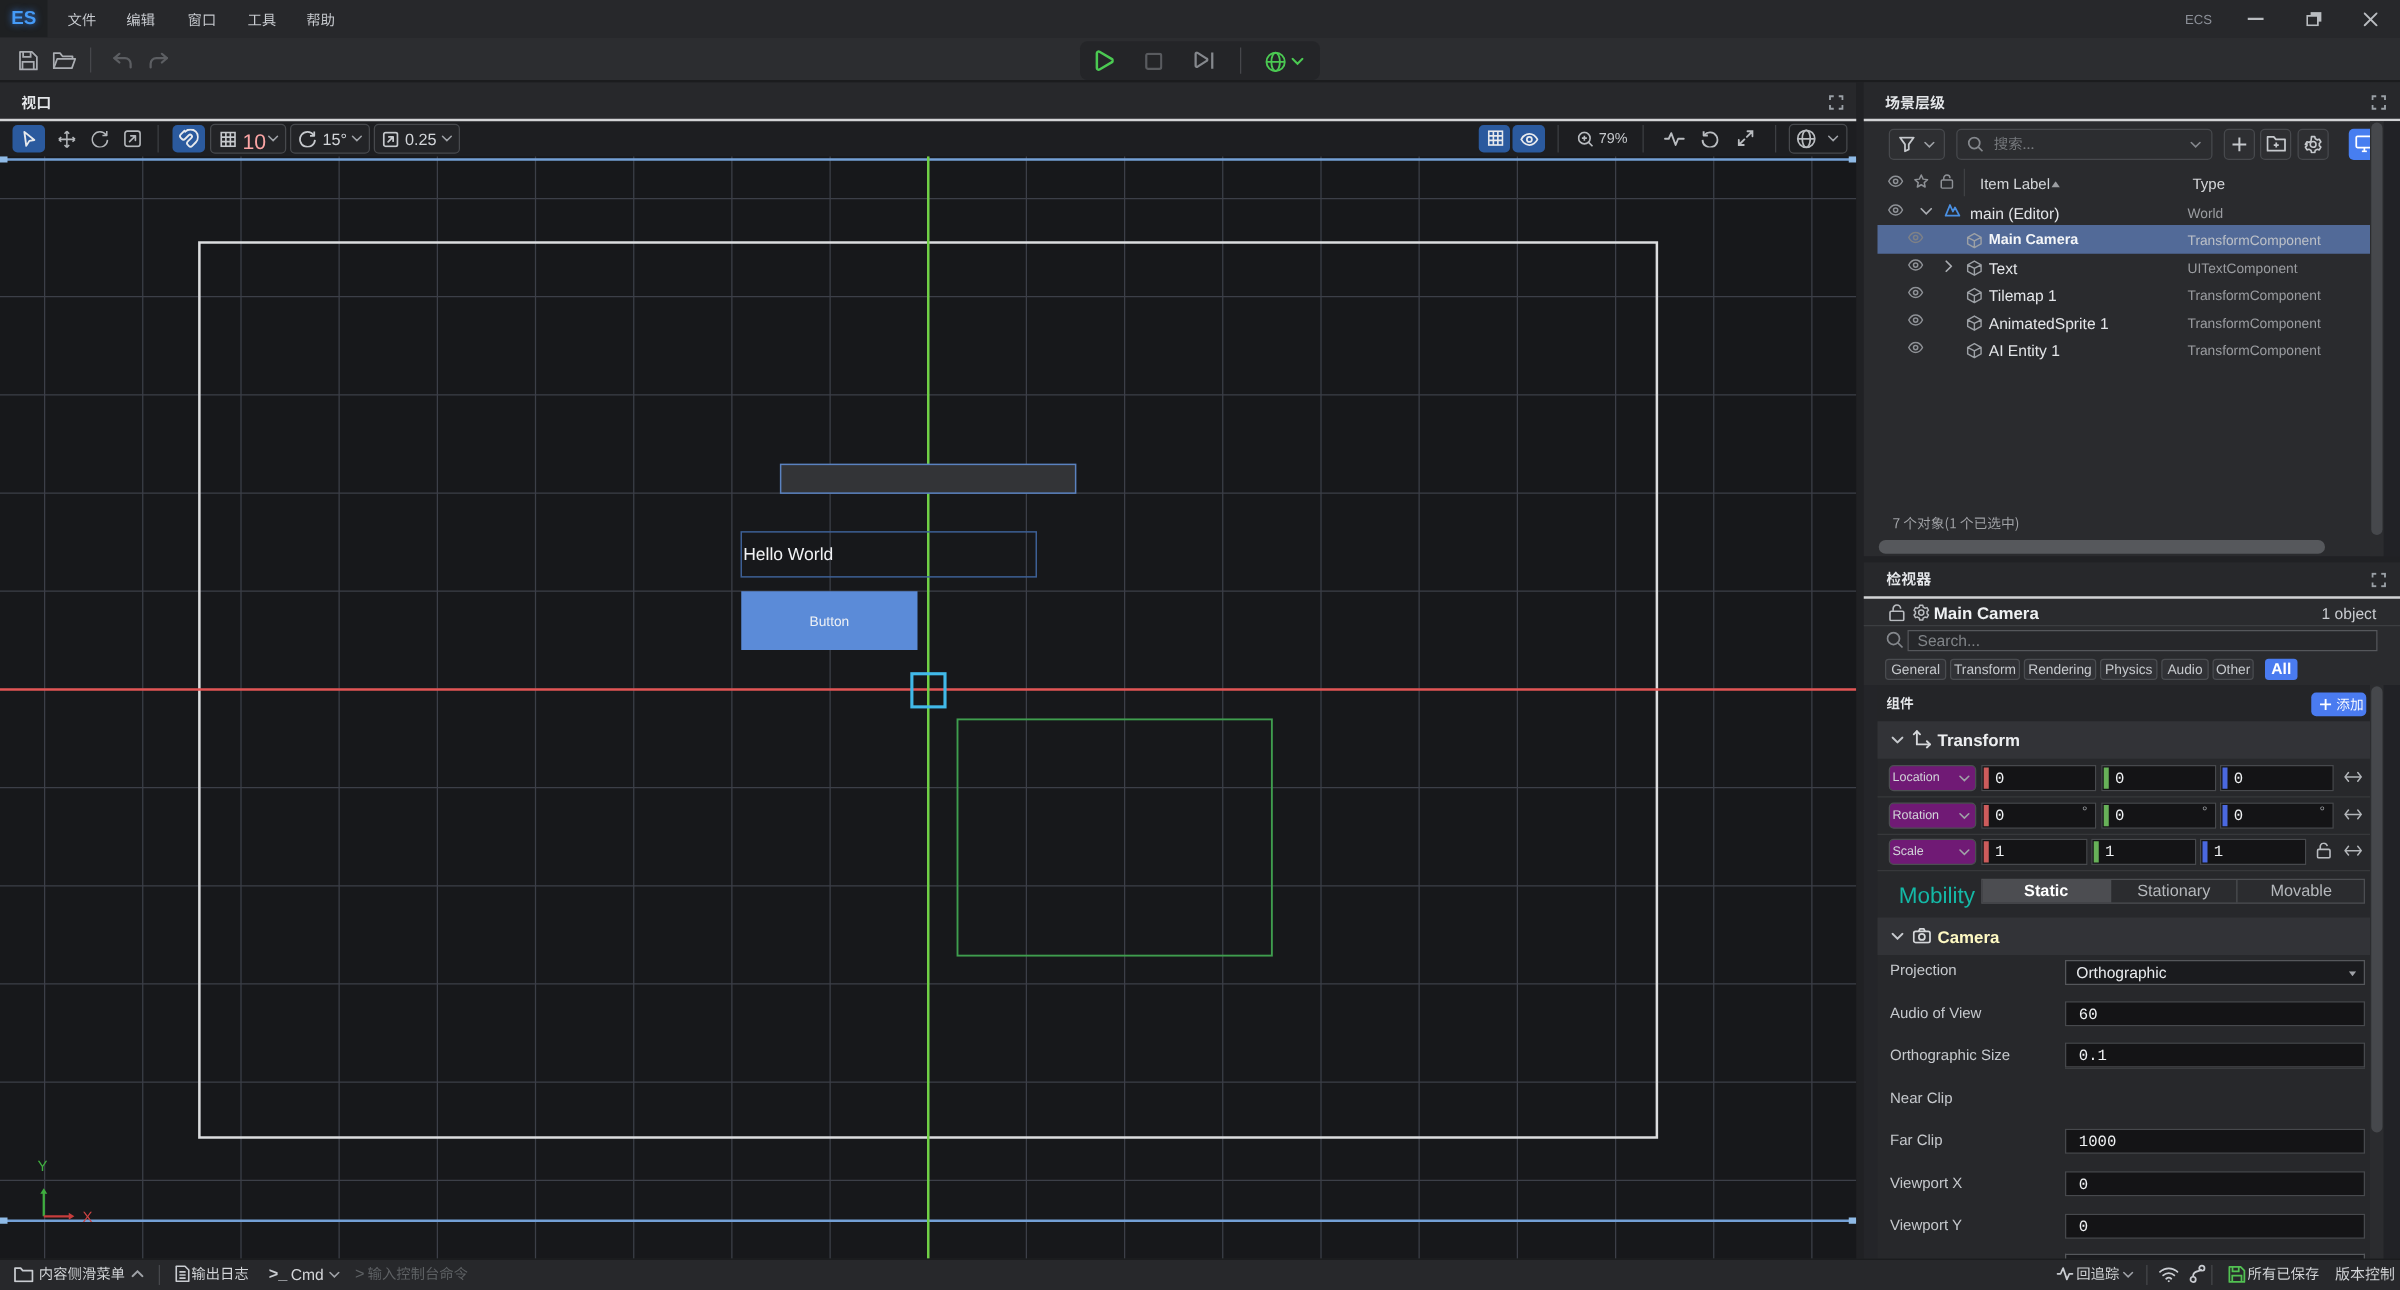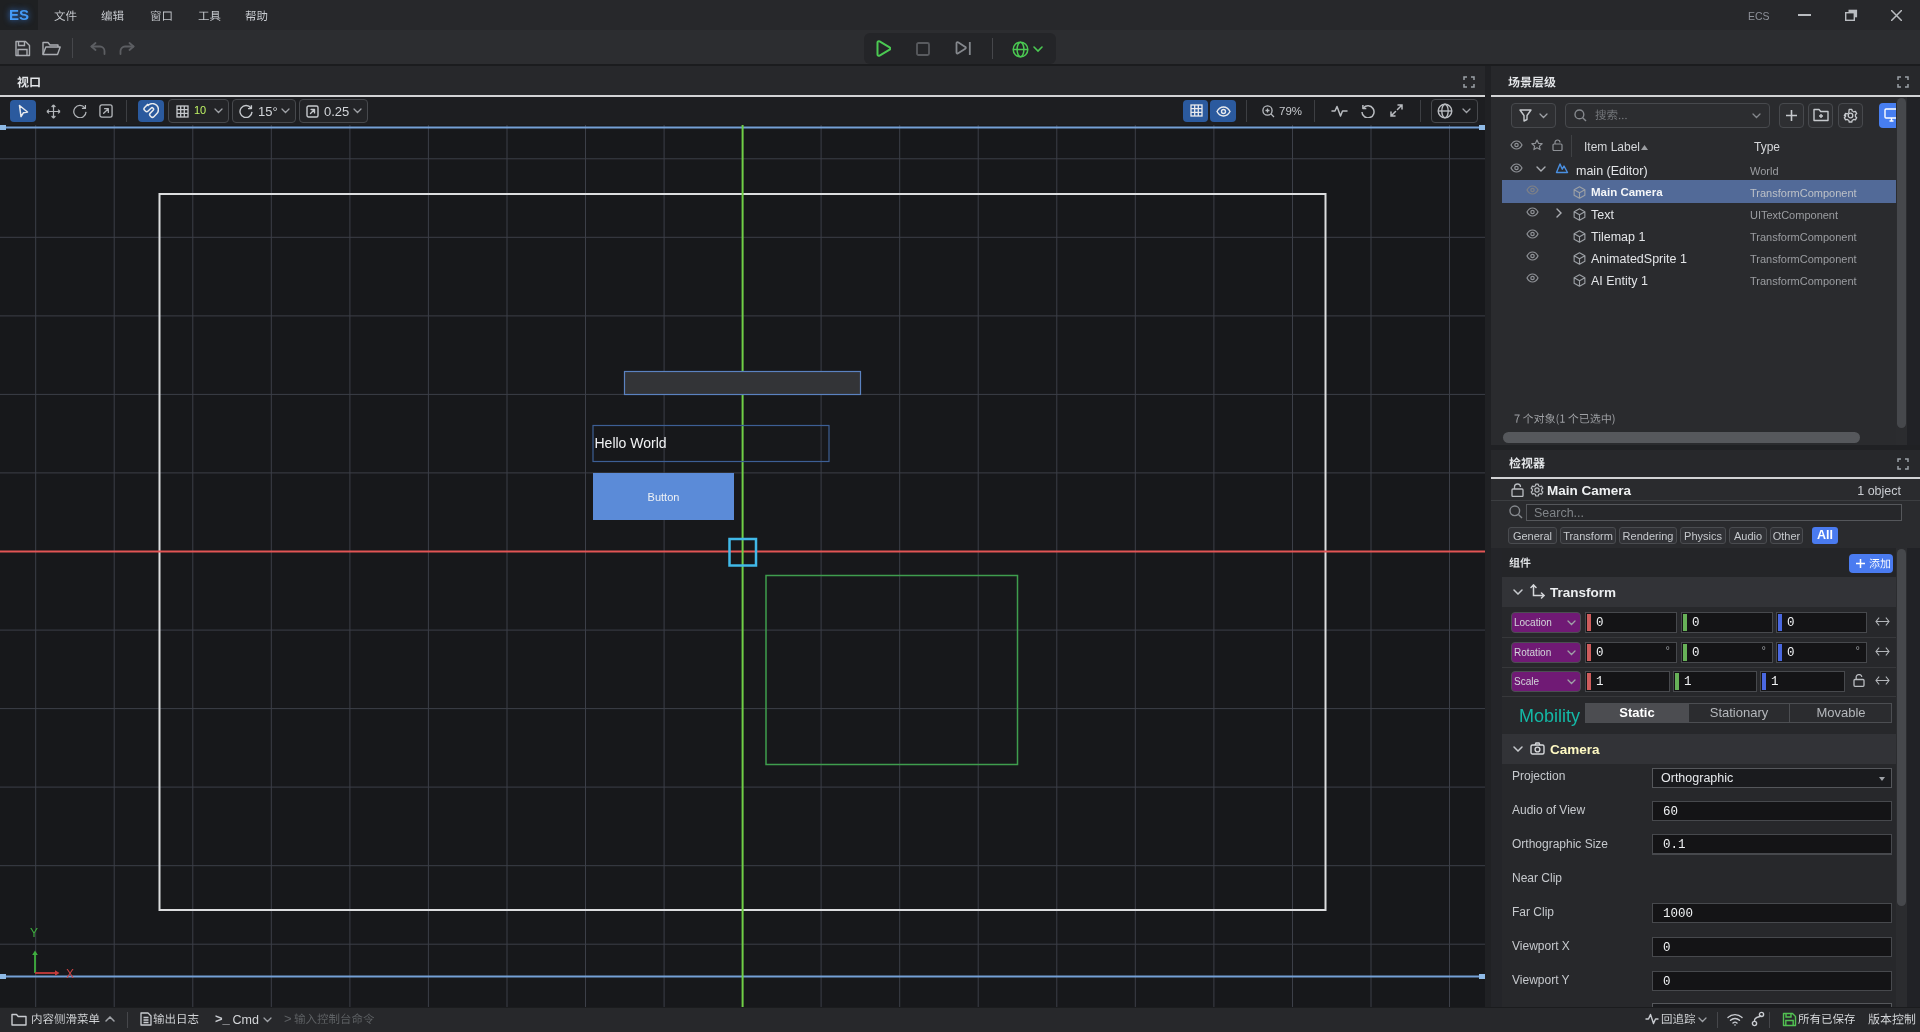--- a/index.html
+++ b/index.html
@@ -117,21 +117,21 @@
 <div class="a" style="left:126px;top:100px;width:1px;height:22px;background:#3d3f43"></div>
 <div class="a" style="left:138px;top:100px;width:26px;height:22px;background:#2b5a9e;border-radius:4px"></div>
 <svg class="a ic" style="left:143px;top:103px" width="16" height="16" fill="none" stroke="#e8eaed" stroke-width="1.5">
     <path d="M2 6a6 6 0 0112 0v4a2 2 0 01-2 2h-1a2 2 0 01-2-2V6a1.5 1.5 0 00-3 0v4a2 2 0 01-2 2H3a2 2 0 01-2-2V6z" transform="rotate(45 8 8)"></path>
   </svg>
 <div class="a" style="left:168px;top:99px;width:61px;height:24px;border:1px solid #47494d;border-radius:4px;background:#232427"></div>
 <svg class="a ic" style="left:176px;top:105px" width="13" height="13" fill="none" stroke="#c6c9cd" stroke-width="1.3">
     <rect x="1" y="1" width="11" height="11"></rect>
     <path d="M4.7 1v11M8.3 1v11M1 4.7h11M1 8.3h11"></path>
   </svg>
-<div class="a" style="left:194px;top:103.5px;color:#bef264;font-size:11px">10</div>
+<div class="a" style="left:194px;top:103.5px;color:#fca5a5;font-size:17px">10</div>
 <svg class="a ic" style="left:214px;top:108px" width="9" height="6" fill="none" stroke="#9fa2a7" stroke-width="1.25">
     <path d="M1 1l3.5 3.5L8 1" stroke-linecap="round"></path>
   </svg>
 <div class="a" style="left:232px;top:99px;width:64px;height:24px;border:1px solid #47494d;border-radius:4px;background:#232427"></div>
 <svg class="a ic" style="left:239px;top:104px" width="14" height="14" fill="none" stroke="#c6c9cd" stroke-width="1.4">
     <path d="M11.9 4A6 6 0 1013 7.9"></path>
     <path d="M12.4 1.2v3.4h-3.4" stroke-linejoin="round"></path>
   </svg>
 <div class="a" style="left:258px;top:103.5px;color:#d2d5d9;font-size:13px">15°</div>
 <svg class="a ic" style="left:281px;top:108px" width="9" height="6" fill="none" stroke="#9fa2a7" stroke-width="1.25">

